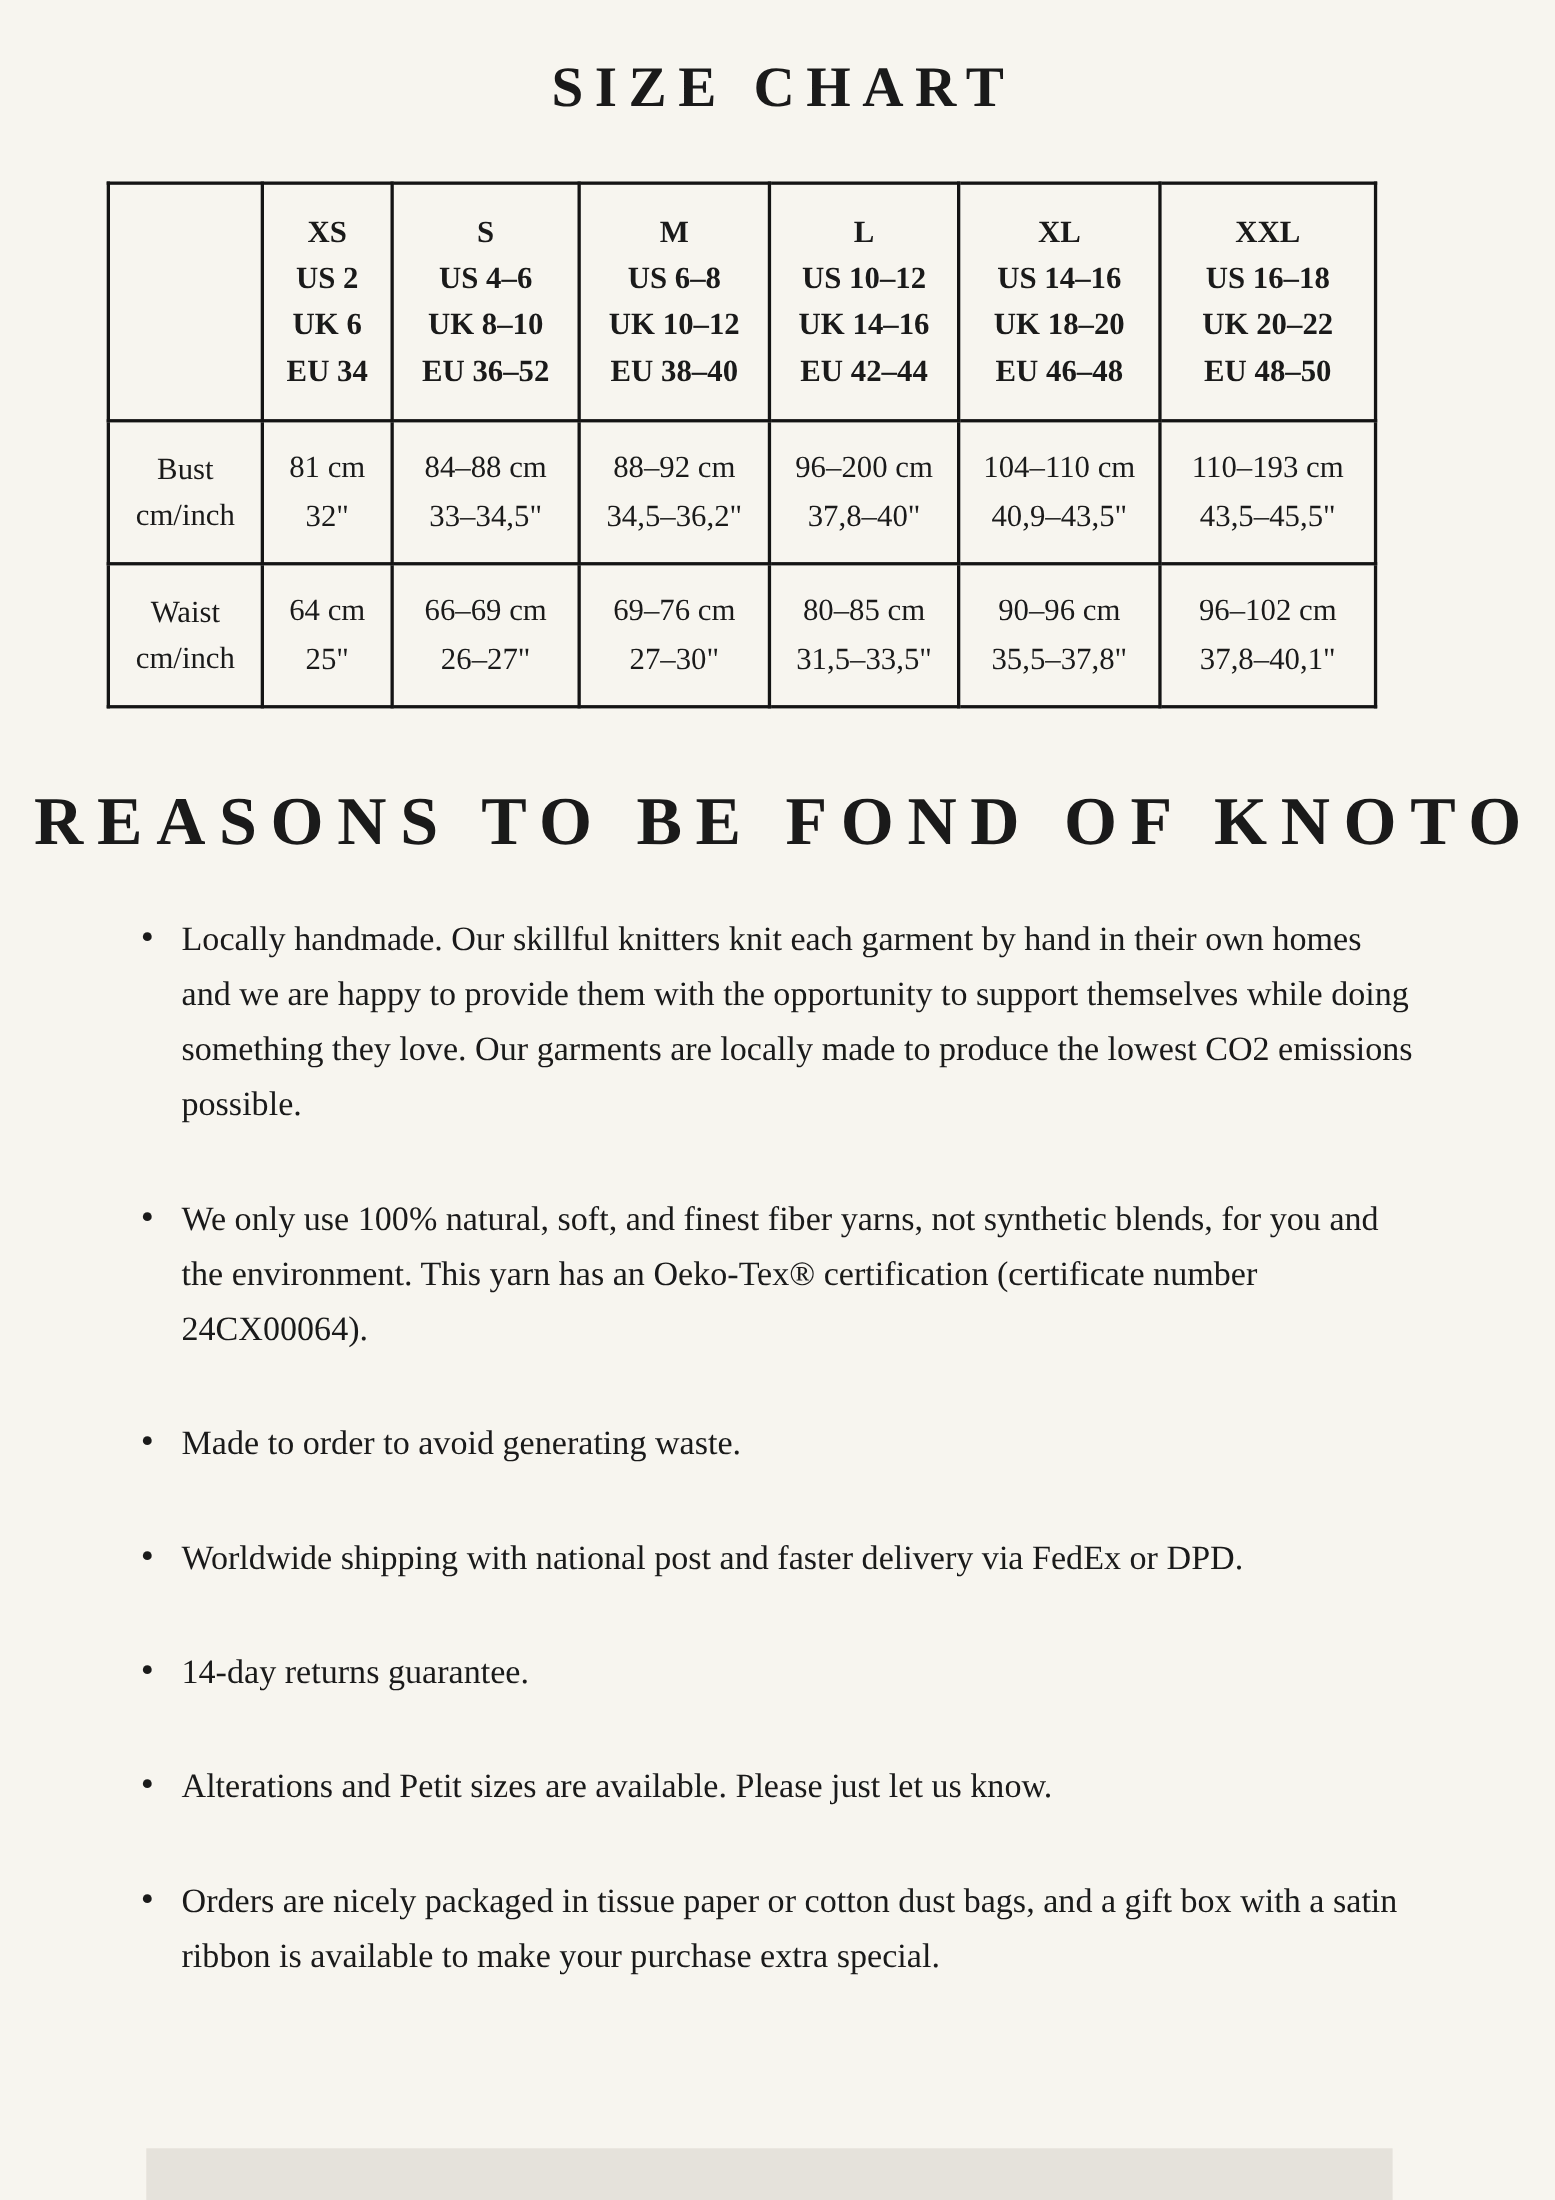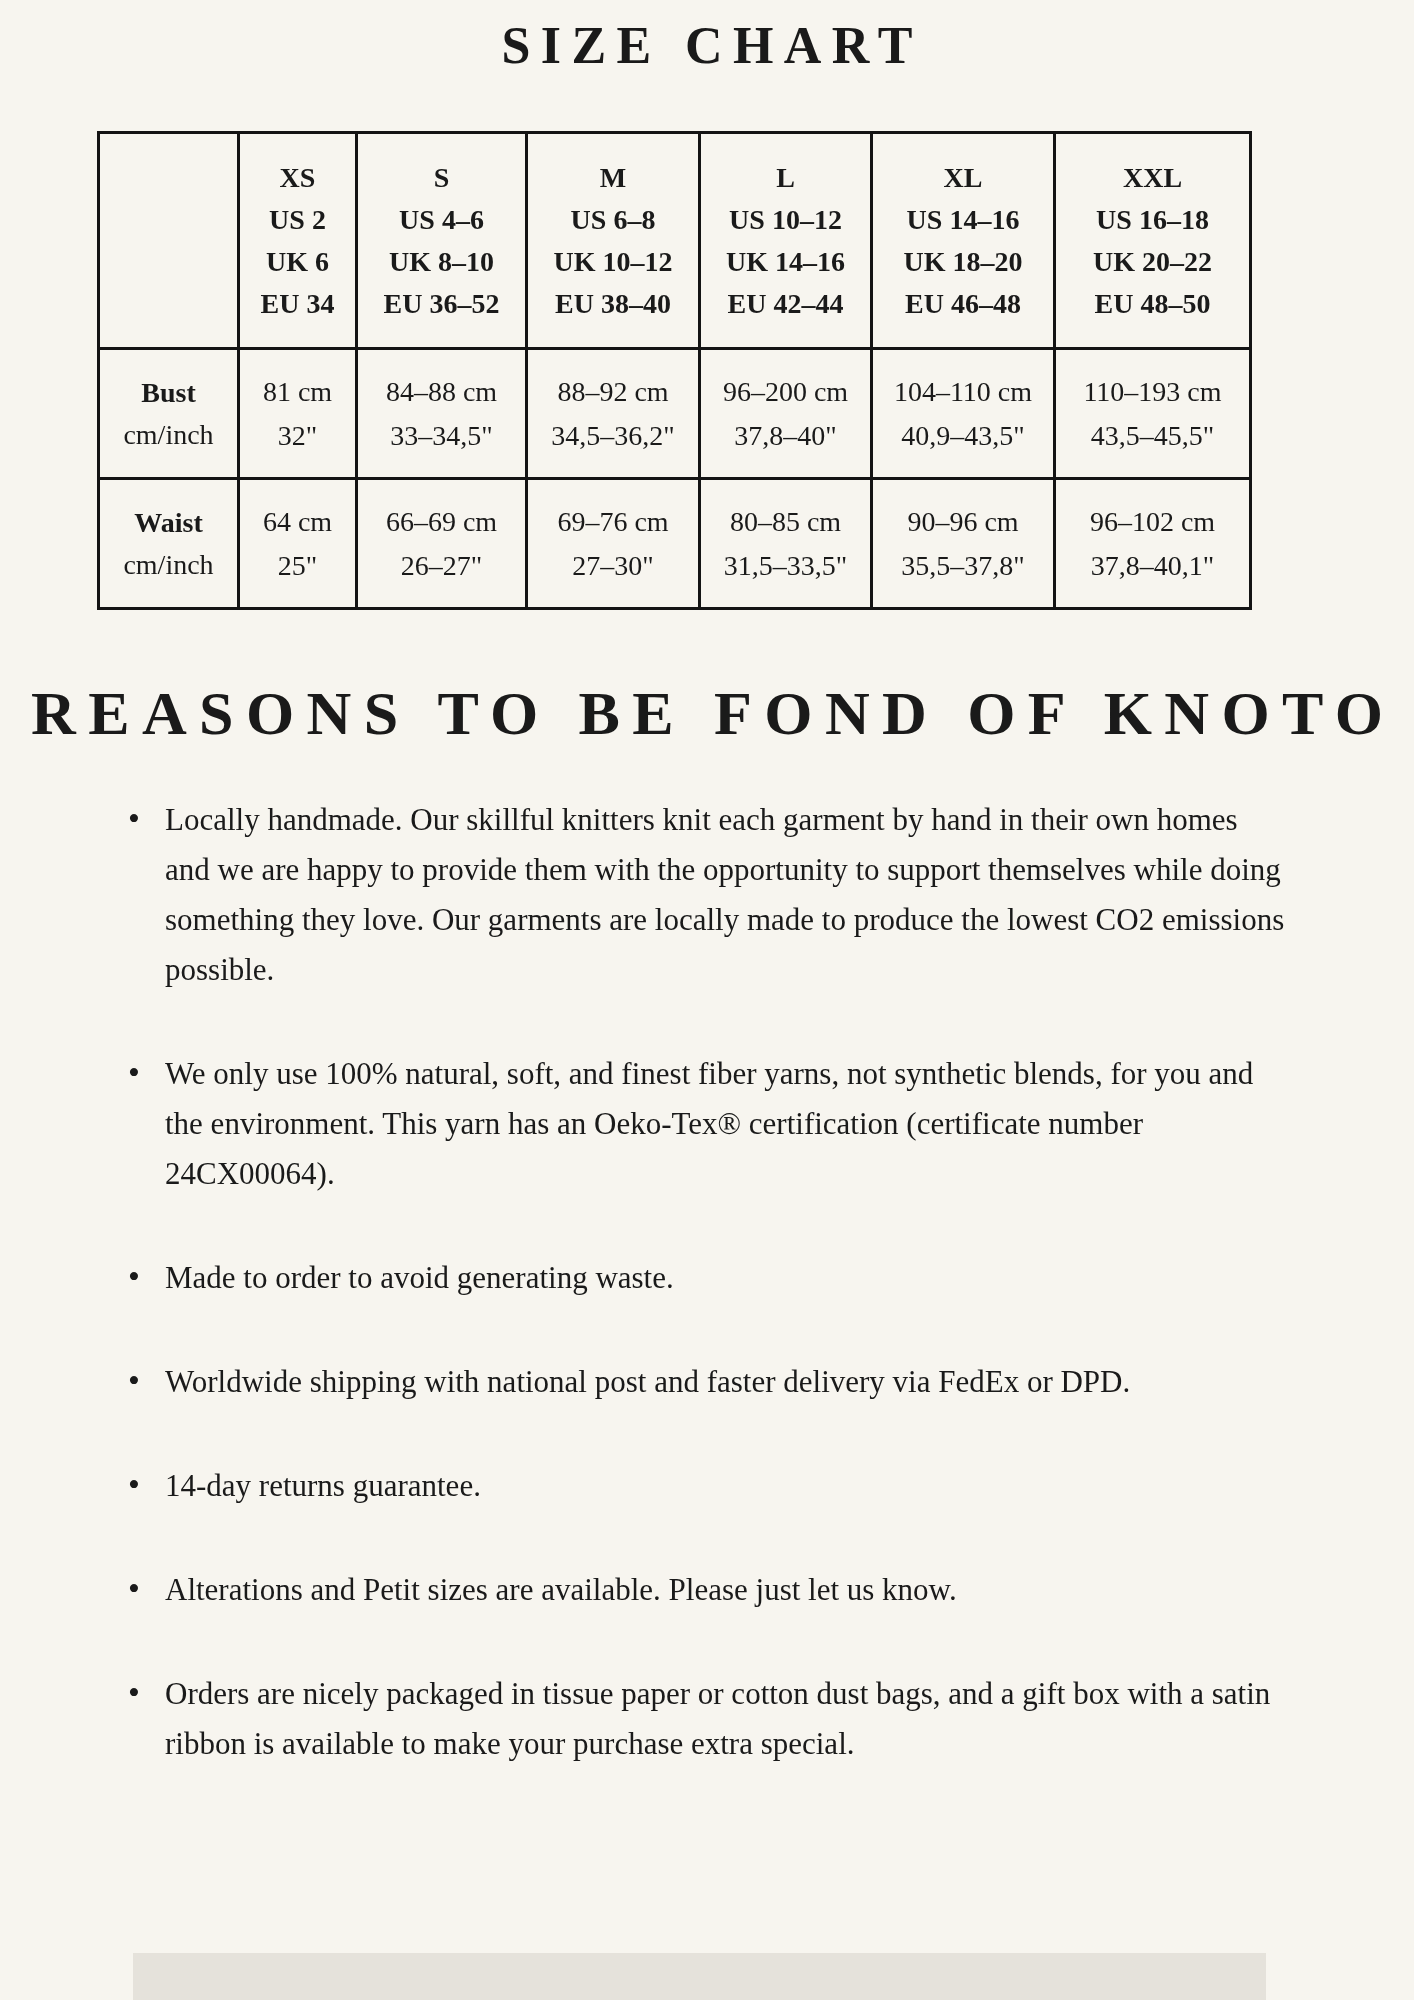--- a/index.html
+++ b/index.html
@@ -13,21 +13,22 @@
   body {
     width: 1414px;
     height: 2000px;
     position: relative;
     overflow: hidden;
     background: var(--bg);
     color: var(--text);
     font-family: "Liberation Serif", serif;
   }
   .page-title {
-    margin: 16px;
+    margin: 0;
+    padding-top: 50px;
     text-align: center;
     font-size: 52px;
     font-weight: 700;
     letter-spacing: 0.2em;
     text-indent: 0.2em;
     white-space: nowrap;
   }
   .page-subtitle {
     margin: 22px 0 0 0;
     text-align: center;
@@ -47,21 +48,21 @@
     border: 3px solid var(--border);
     text-align: center;
     vertical-align: middle;
     padding: 6px 4px;
   }
   .size-table thead tr { height: 216px; }
   .size-table tbody tr { height: 130px; }
   .header-cell { font-size: 28px; font-weight: 700; line-height: 1.5; }
   .header-line { font-weight: 700; }
   .row-label { font-size: 28px; line-height: 1.5; font-weight: 400; }
-  .row-label-name { font-weight: 700; }
+  .row-label-name { font-weight: 400; }
   .measure-cell { font-size: 28px; line-height: 1.55; font-weight: 400; }
   .reasons-heading {
     margin: 68px 0 0 0;
     text-align: center;
     font-size: 62px;
     font-weight: 700;
     letter-spacing: 0.2em;
     text-indent: 0.2em;
     white-space: nowrap;
   }

